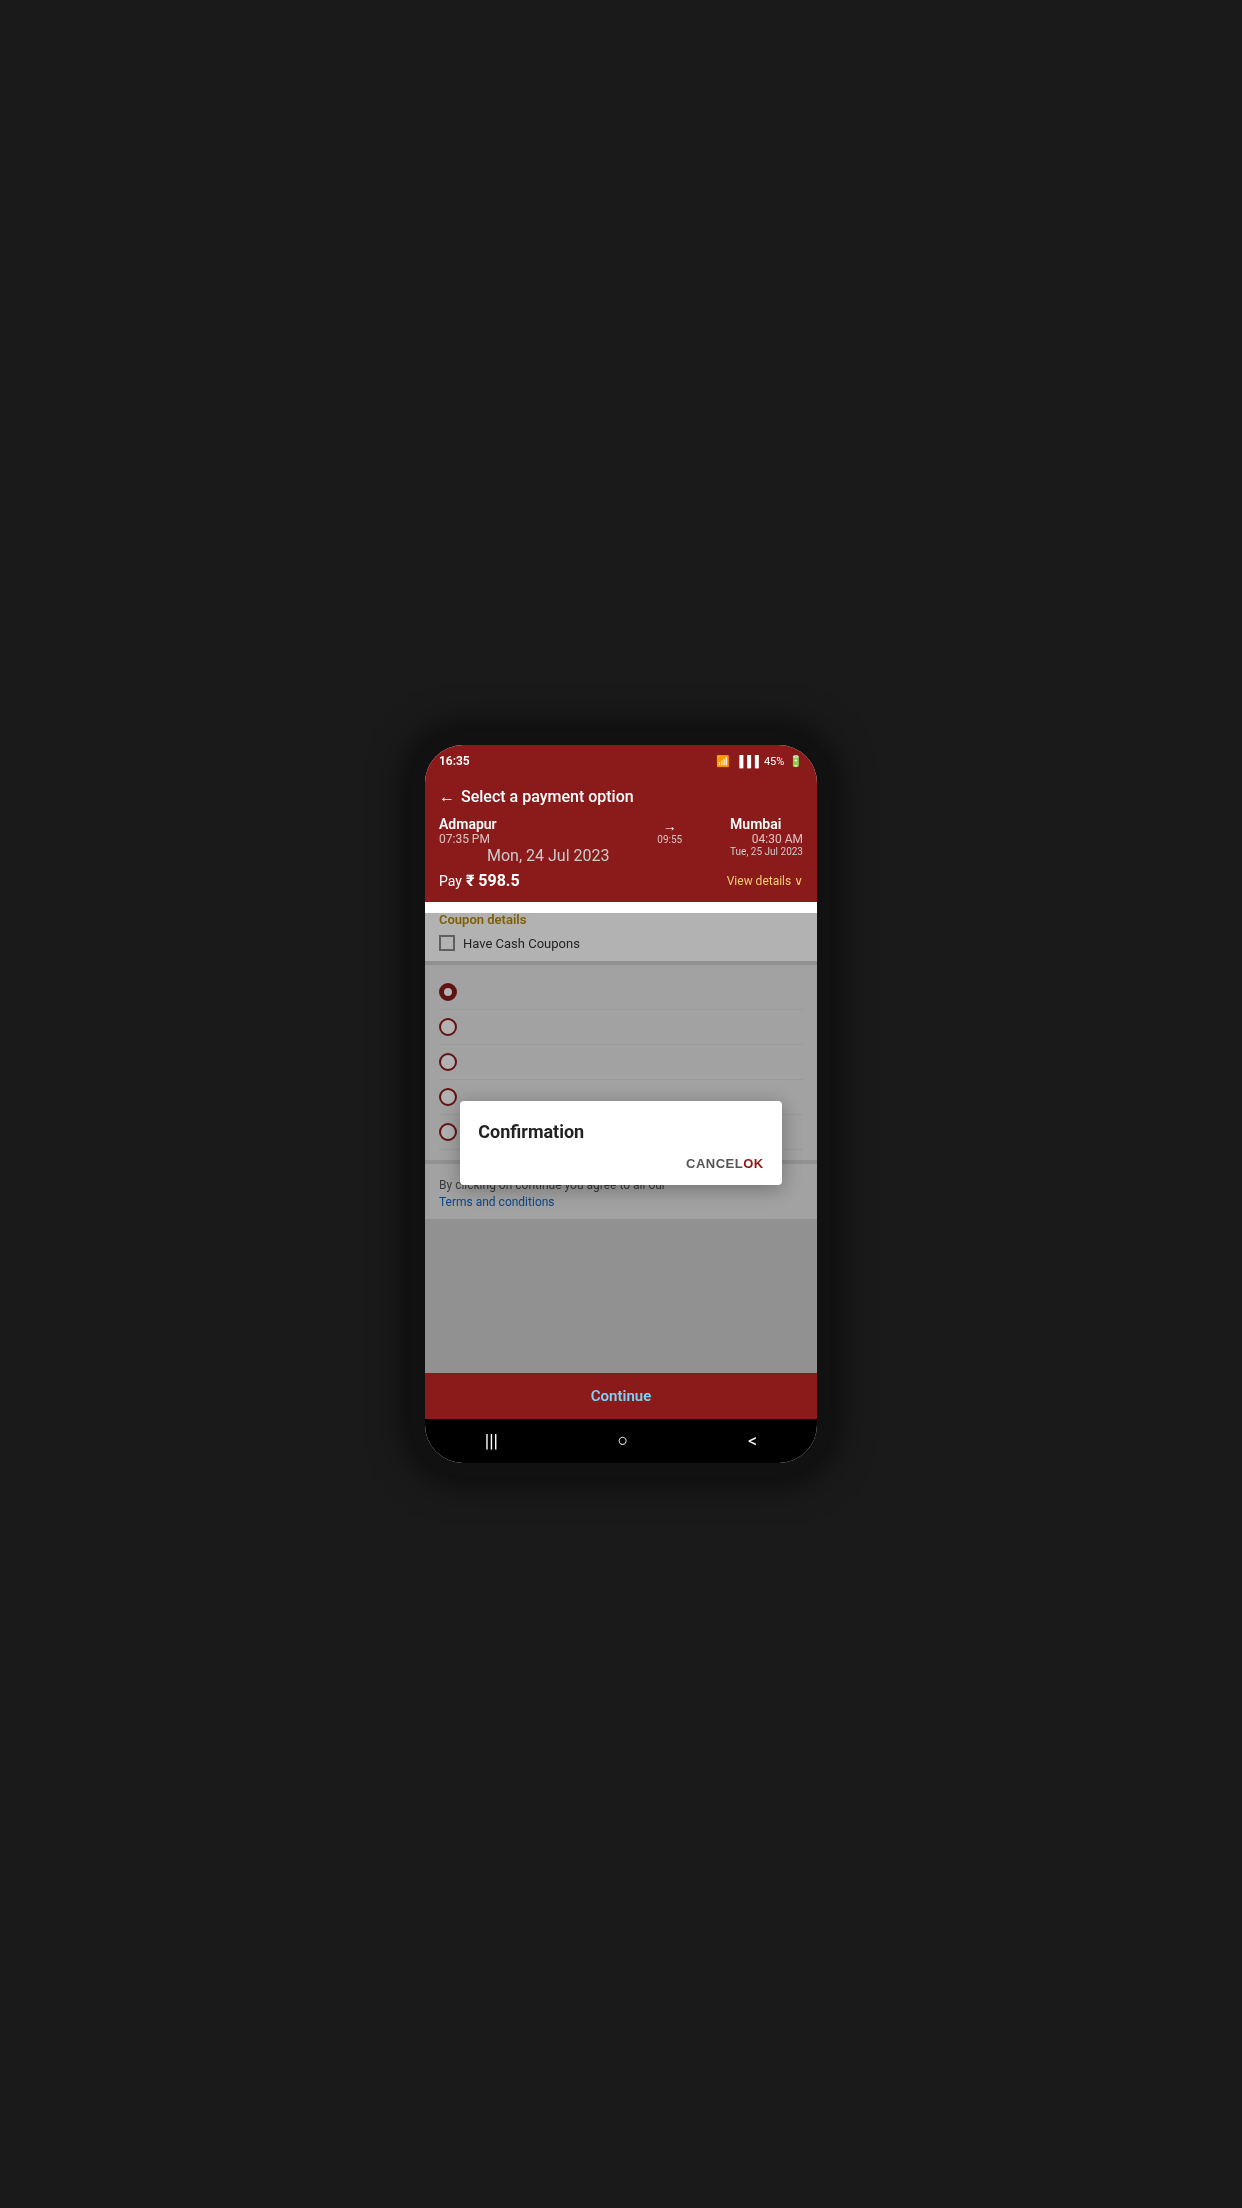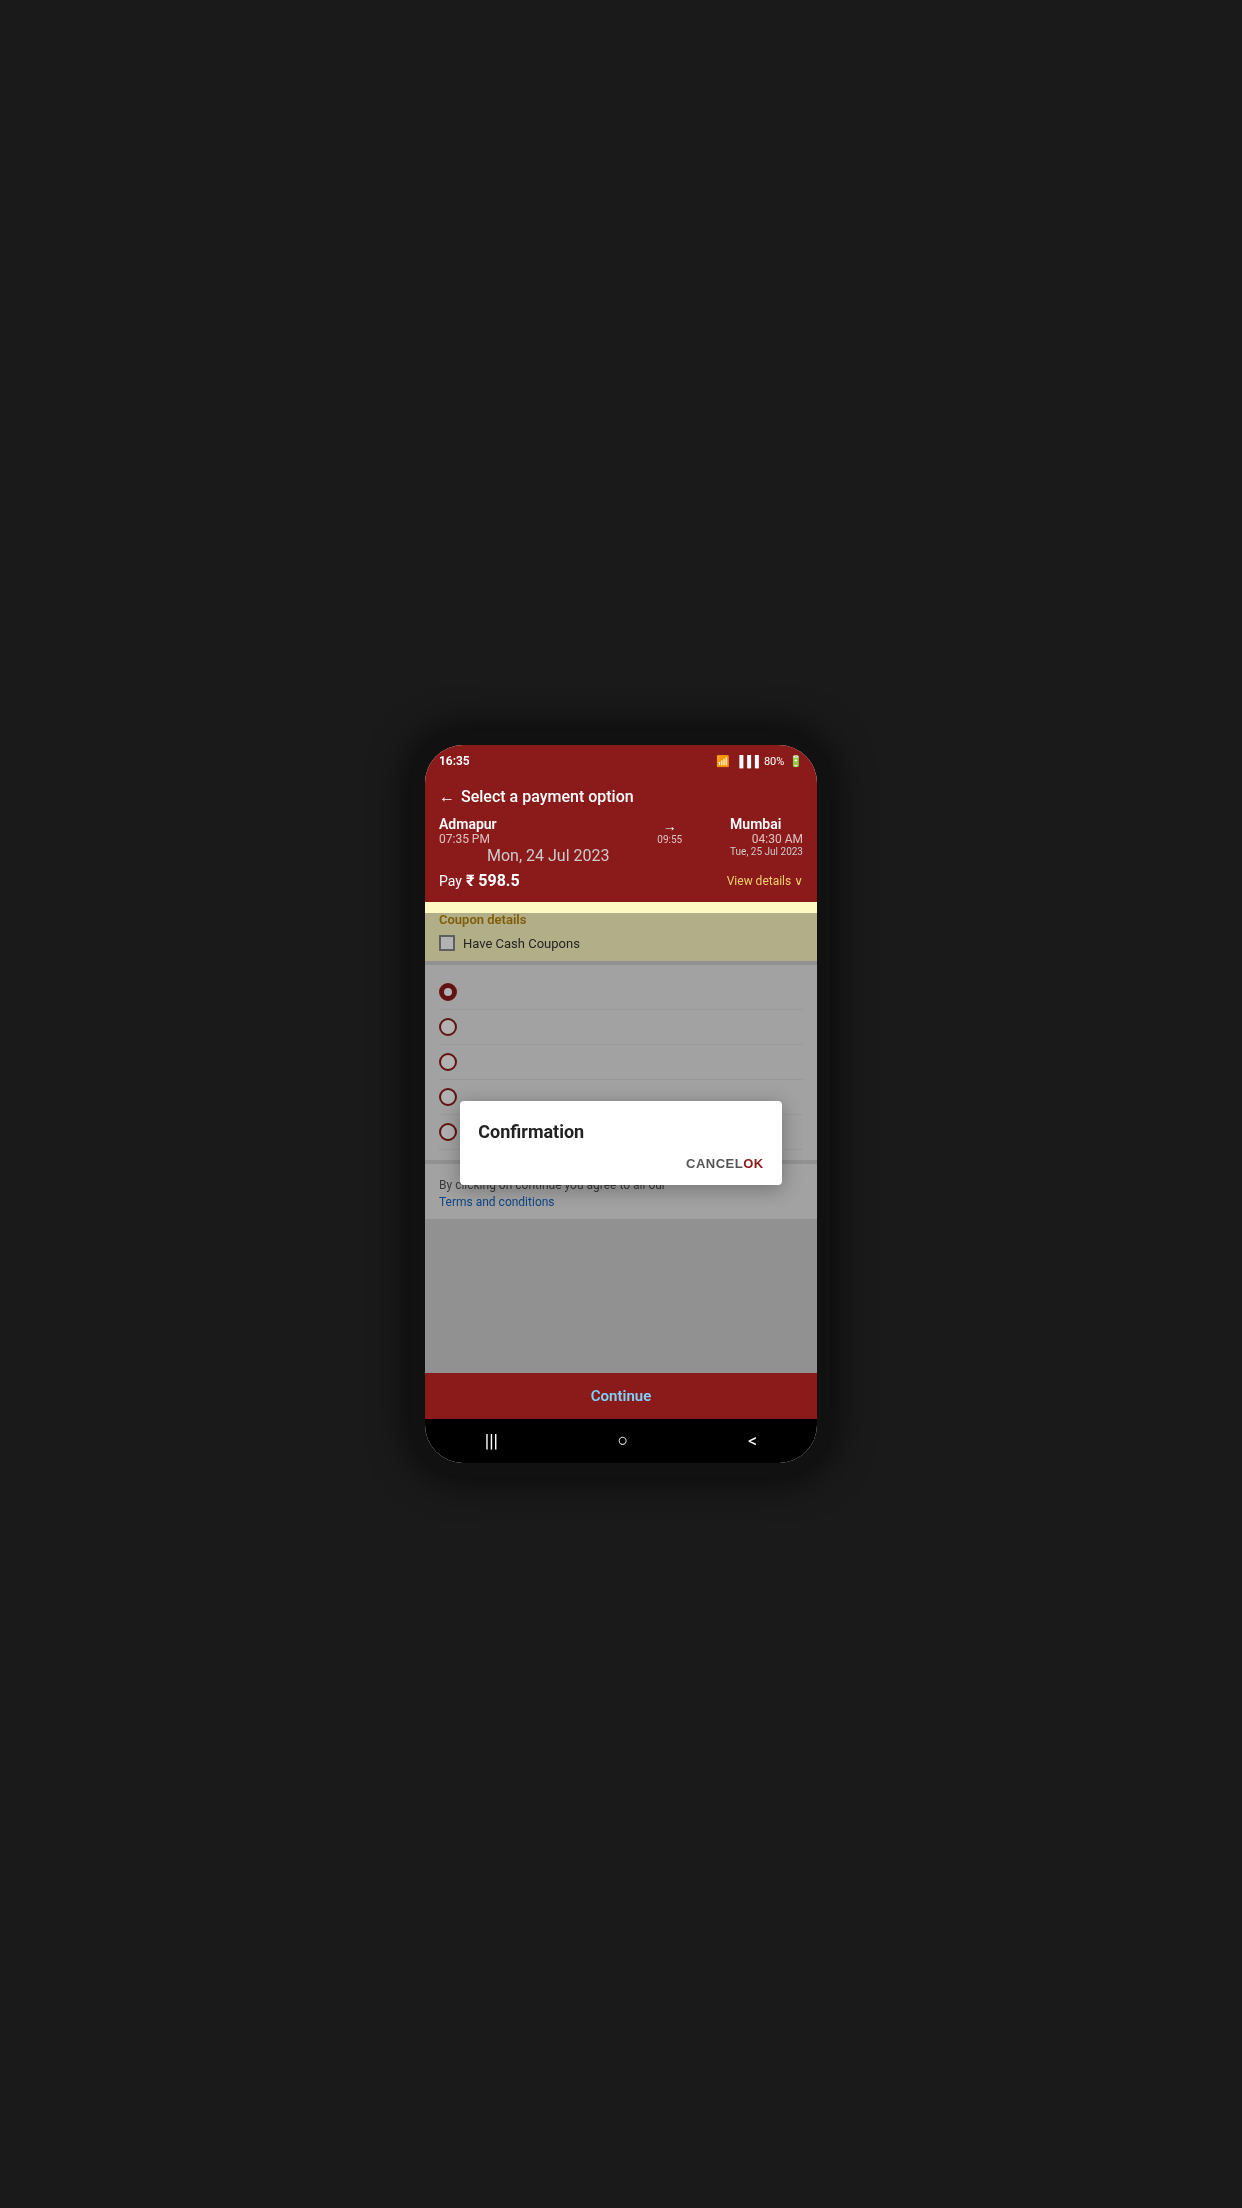--- a/index.html
+++ b/index.html
@@ -104,21 +104,21 @@
 
     
     .content {
       flex: 1;
       background: #d0d0d0;
       position: relative;
       overflow: hidden;
     }
 
     .coupon-section {
-      background: #fef9c3;
+      background: #ffffff;
       padding: 10px 14px;
     }
     .coupon-title {
       color: #b8860b;
       font-size: 13px;
       font-weight: 600;
       margin-bottom: 8px;
     }
     .checkbox-row {
       display: flex;
@@ -273,21 +273,21 @@
 <body>
 
 <div class="phone-outer">
   <div class="phone-inner">
 
     <div class="status-bar">
       <span class="status-time">16:35</span>
       <div class="status-icons">
         <span>📶</span>
         <span>▐▐▐</span>
-        <span>80%</span>
+        <span>45%</span>
         <span>🔋</span>
       </div>
     </div>
 
     <div class="app-header">
       <div class="back-nav">
         <span class="back-arrow">←</span>
         <span class="header-title">Select a payment option</span>
       </div>
 

